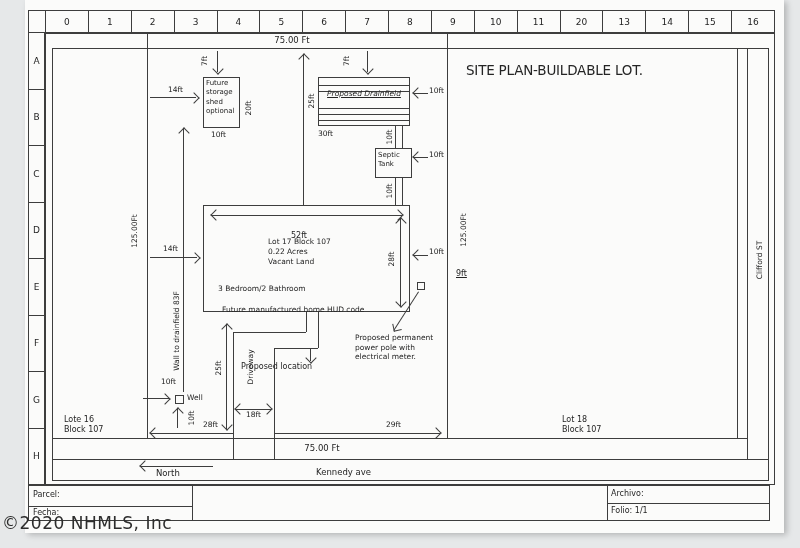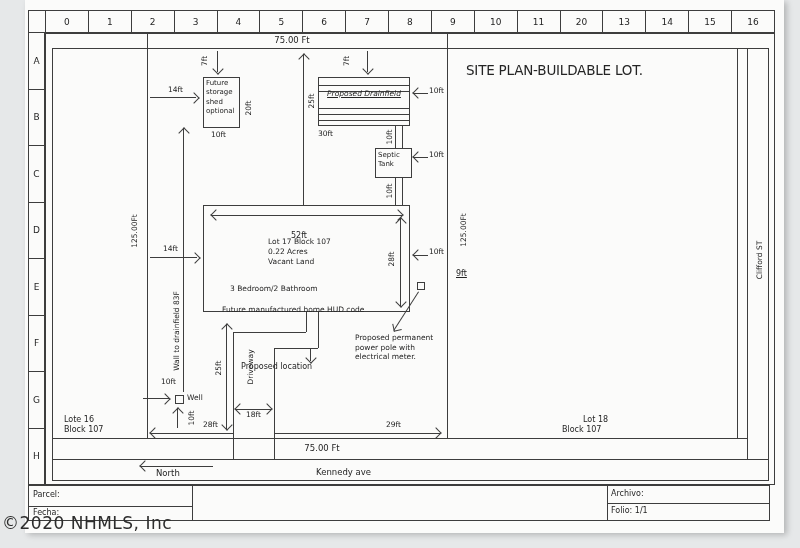--- a/index.html
+++ b/index.html
@@ -153,21 +153,21 @@
 
   <div class="box" style="left:203px;top:205px;width:207px;height:107px;"></div>
   <div class="hl" style="left:211px;top:215px;width:191px;"></div>
   <div class="chev cl" style="left:212px;top:211px;"></div>
   <div class="chev cr" style="left:394px;top:211px;"></div>
   <div class="lab f8" style="left:291px;top:223px;margin-top:8px;">52ft</div>
   <div class="lab" style="left:268px;top:238px;">Lot 17 Block 107</div>
   <div class="lab" style="left:268px;top:248px;">0.22 Acres</div>
   <div class="lab" style="left:268px;top:258px;">Vacant Land</div>
   <div class="lab" style="left:222px;top:274px;margin-top:32px;">Future manufactured home HUD code</div>
-  <div class="lab" style="left:230px;top:285px;">3 Bedroom/2 Bathroom</div>
+  <div class="lab" style="left:218px;top:285px;">3 Bedroom/2 Bathroom</div>
   <div class="vl" style="left:400px;top:218px;height:88px;"></div>
   <div class="chev cu" style="left:397px;top:219px;"></div>
   <div class="chev cd" style="left:397px;top:298px;"></div>
   <div class="rot" style="left:391px;top:259px;">28ft</div>
   <div class="hl" style="left:413px;top:255px;width:15px;"></div>
   <div class="chev cl" style="left:414px;top:251px;"></div>
   <div class="lab" style="left:429px;top:248px;">10ft</div>
   <div class="lab" style="left:163px;top:245px;">14ft</div>
   <div class="hl" style="left:150px;top:257px;width:47px;"></div>
   <div class="chev cr" style="left:191px;top:254px;"></div>
@@ -209,21 +209,21 @@
 
   <div class="hl" style="left:150px;top:433px;width:83px;"></div>
   <div class="chev cl" style="left:151px;top:429px;"></div>
   <div class="lab" style="left:203px;top:421px;">28ft</div>
   <div class="hl" style="left:274px;top:433px;width:166px;"></div>
   <div class="chev cr" style="left:432px;top:429px;"></div>
   <div class="lab" style="left:358px;top:421px;margin-left:28px;">29ft</div>
 
   <div class="lab f8" style="left:64px;top:415px;">Lote 16</div>
   <div class="lab f8" style="left:64px;top:425px;">Block 107</div>
-  <div class="lab f8" style="left:562px;top:415px;margin-left:21px;">Lot 18</div>
+  <div class="lab f8" style="left:562px;top:415px;">Lot 18</div>
   <div class="lab f8" style="left:562px;top:425px;">Block 107</div>
 
   <div class="box" style="left:28px;top:485px;width:742px;height:36px;background:#fbfbfa;"></div>
   <div class="vl" style="left:192px;top:485px;height:36px;"></div>
   <div class="vl" style="left:607px;top:485px;height:36px;"></div>
   <div class="hl" style="left:28px;top:506px;width:164px;"></div>
   <div class="hl" style="left:607px;top:503px;width:163px;"></div>
   <div class="lab f8" style="left:33px;top:490px;">Parcel:</div>
   <div class="lab f8" style="left:33px;top:508px;">Fecha:</div>
   <div class="lab f8" style="left:611px;top:489px;">Archivo:</div>

